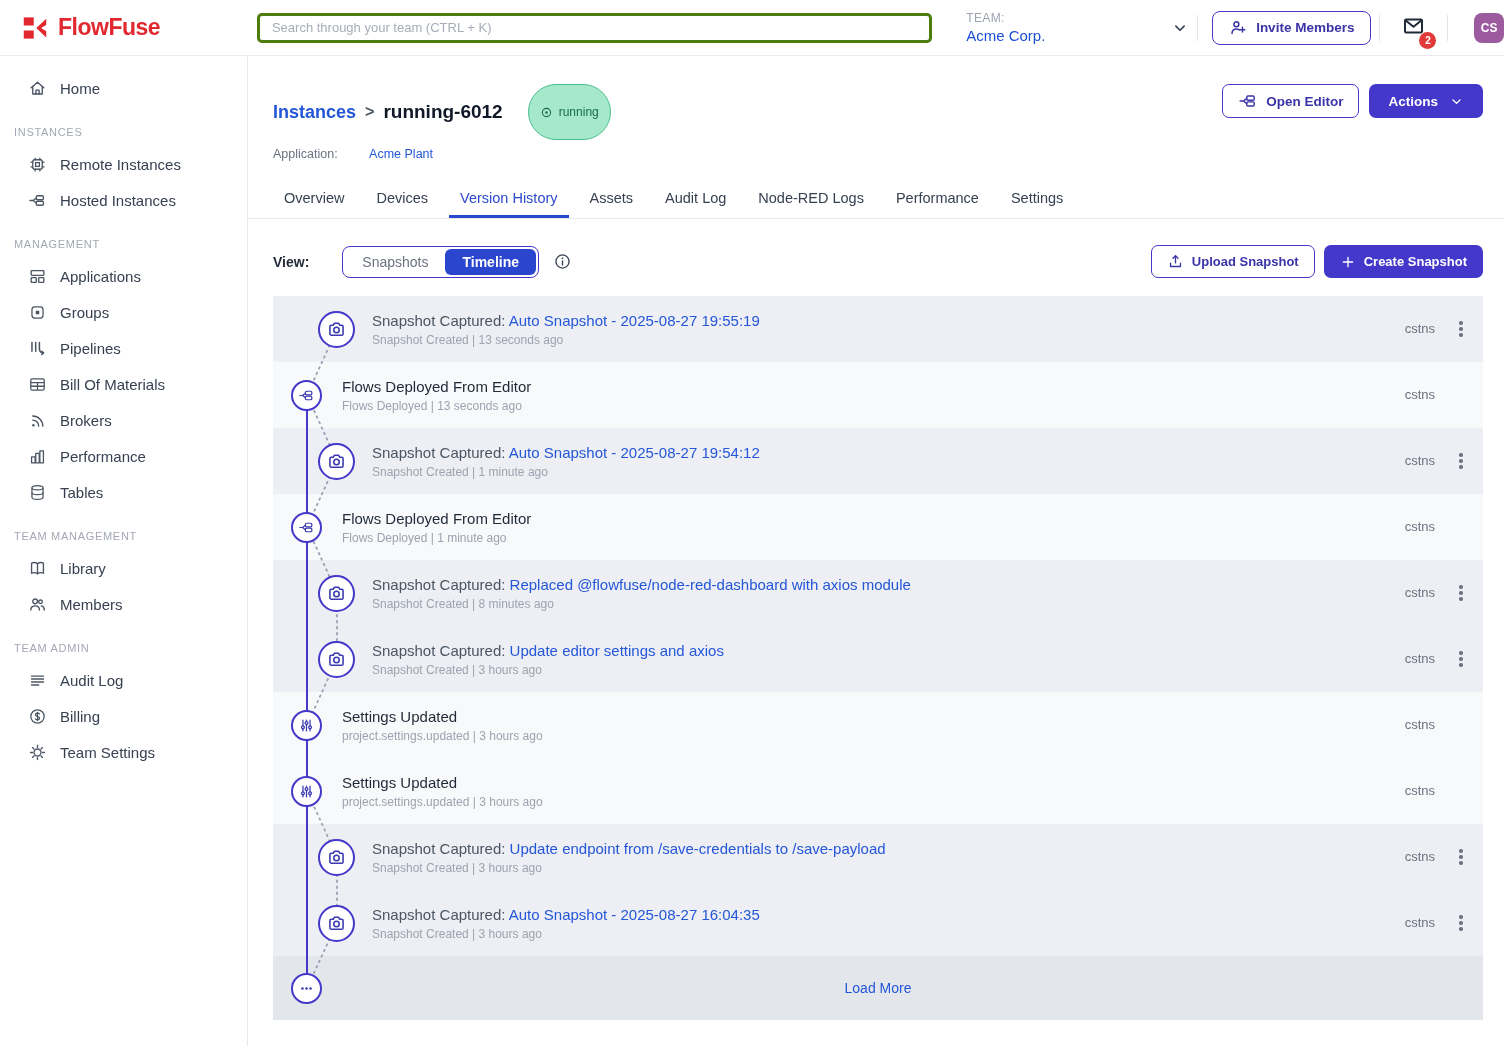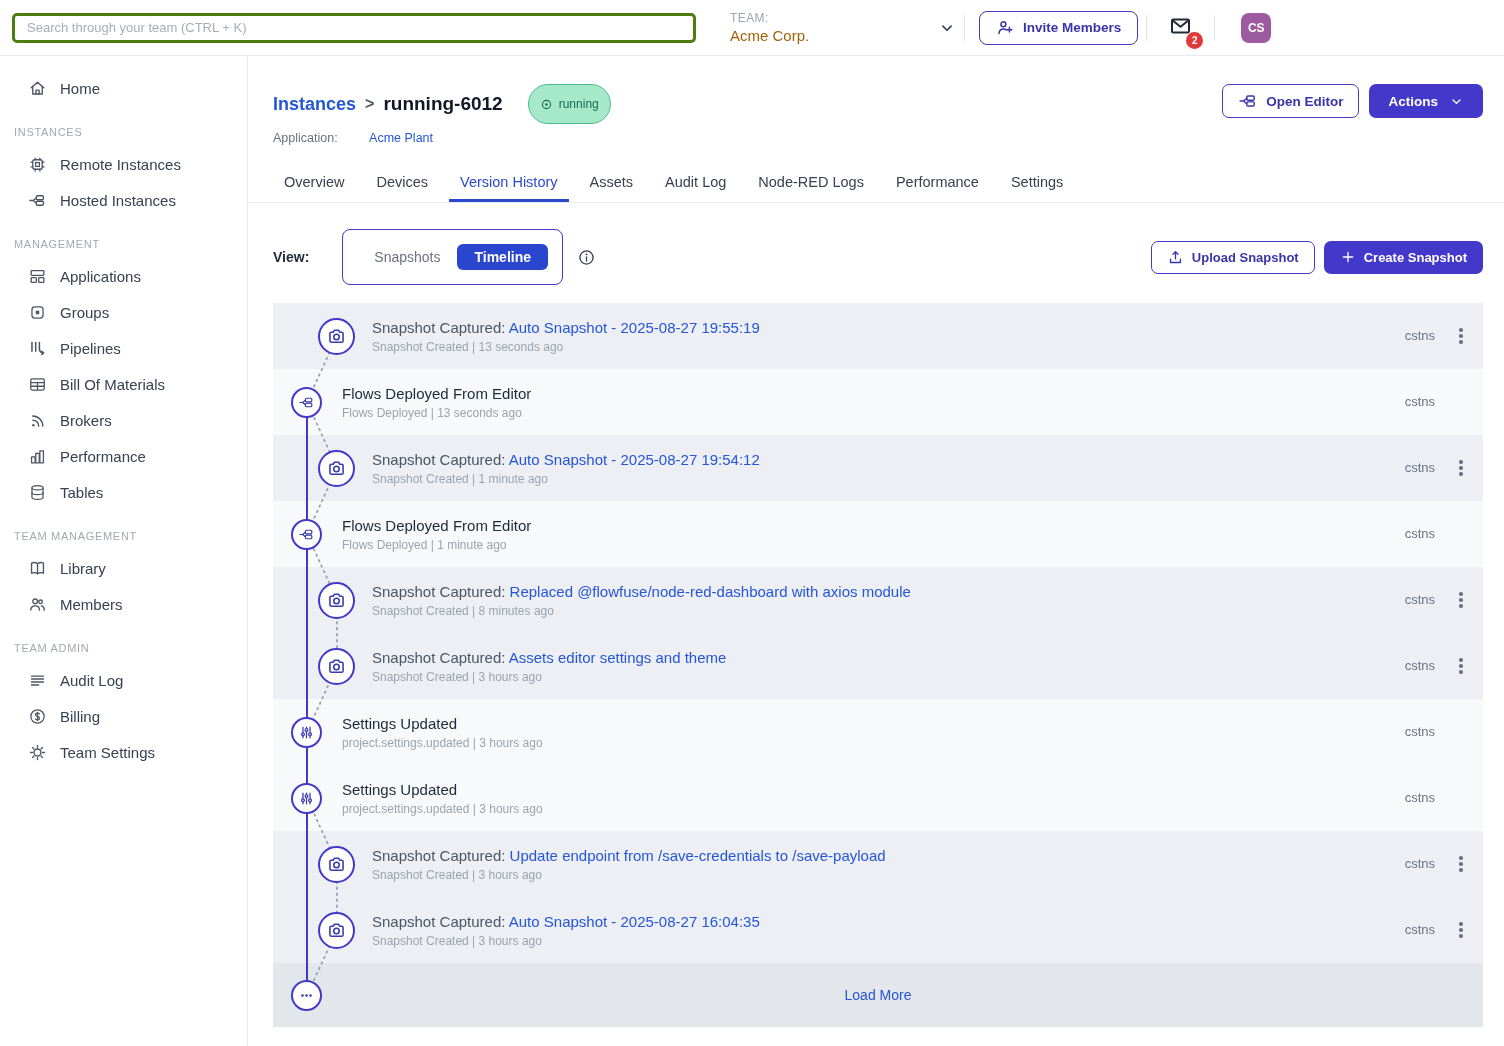--- a/index.html
+++ b/index.html
@@ -9,21 +9,21 @@
   
   .hdr { position:absolute; top:0; left:0; width:1504px; height:56px; background:#fff;
          border-bottom:1px solid #E8EAEE; display:flex; align-items:center; z-index:10; }
   .logo { width:248px; display:flex; align-items:center; gap:8px; padding-left:20px; cursor:pointer; }
   .logo-text { font-size:23px; font-weight:bold; color:#E0282E; letter-spacing:-0.5px; }
   .search { margin-left:12px; width:684px; height:30px; border:3px solid #4d7c0f; border-radius:5px;
             padding:0 12px; font-size:13px; color:#374151; font-family:"Liberation Sans",sans-serif; outline:none; }
   .search::placeholder { color:#A7ADB7; }
   .team { margin-left:34px; display:flex; align-items:center; cursor:pointer; width:226px; }
   .team-label { font-size:12px; color:#9CA3AF; letter-spacing:0.4px; }
-  .team-name { font-size:15px; color:#a16207; margin-top:2px; }
+  .team-name { font-size:15px; color:#1d4ed8; margin-top:2px; }
   .team-chev { margin-left:auto; color:#374151; }
   .vdiv { width:1px; height:26px; background:#E3E5EA; margin:0 14px 0 8px; }
   .btn { display:inline-flex; align-items:center; justify-content:center; gap:8px; cursor:pointer;
          border-radius:8px; font-size:13.5px; font-weight:bold; white-space:nowrap; border:1px solid transparent; }
   .btn-outline { background:#fff; border-color:#4338CA; color:#3B34A8; }
   .btn-solid { background:#4338CA; color:#fff; }
   .invite-btn { height:34px; padding:0 16px; }
   .mail-wrap { position:relative; margin:0 12px 0 6px; cursor:pointer; }
   .mail-badge { position:absolute; right:-9px; bottom:-7px; min-width:17px; height:17px; border-radius:9px;
                 background:#E23A3A; color:#fff; font-size:10px; font-weight:bold; display:flex;
@@ -40,34 +40,34 @@
   .s-sec { font-size:11px; color:#A2A8B3; letter-spacing:0.7px; margin:20px 0 8px 14px; }
 
   
   .main { position:absolute; left:248px; top:56px; right:0; bottom:0; background:#fff; }
   .page-head { position:relative; padding:28px 21px 0 25px; }
   .crumbs { display:flex; align-items:center; gap:9px; }
   .crumb-link { font-size:18px; font-weight:bold; color:#2456D8; text-decoration:none; cursor:pointer; }
   .crumb-sep { font-size:16px; font-weight:bold; color:#4B5563; }
   .crumb-cur { font-size:19px; font-weight:bold; color:#111827; }
   .badge { margin-left:16px; display:inline-flex; align-items:center; gap:6px; background:#A5E8CA;
-           border:1px solid #4CBD92; color:#1B6A50; border-radius:999px; padding:12px 11px; font-size:12px; }
+           border:1px solid #4CBD92; color:#1B6A50; border-radius:999px; padding:20px 11px; font-size:12px; }
   .app-line { margin-top:7px; font-size:12.5px; color:#6B7280; }
   .app-link { color:#2456D8; text-decoration:none; cursor:pointer;margin-left:28px; }
   .head-btns { position:absolute; top:28px; right:21px; display:flex; gap:10px; }
   .head-btns .btn { height:34px; padding:0 15px; border-radius:7px; }
 
   .tabs { display:flex; gap:10px; margin-top:20px; padding:0 0 0 25px; border-bottom:1px solid #E8EAEE; }
   .tab { padding:9px 11px; font-size:14.5px; color:#374151; cursor:pointer; border-bottom:3px solid transparent; }
   .tab.active { color:#2B49CE; border-bottom-color:#2B49CE; }
 
   .toolbar { display:flex; align-items:center; margin:26px 21px 0 25px; }
   .view-label { font-size:14px; color:#1F2937; font-weight:bold; }
   .toggle { margin-left:33px; display:flex; align-items:center; border:1px solid #4338CA; border-radius:8px;
-            padding:14px; background:#fff; }
+            padding:2px; background:#fff; }
   .seg { padding:5px 17px; font-size:14px; color:#6B7280; cursor:pointer; border-radius:6px; }
   .seg.active { background:#2B46CE; color:#fff; font-weight:bold; }
   .info { width:19px; height:19px; color:#374151; margin-left:14px; cursor:pointer; }
   .toolbar-right { margin-left:auto; display:flex; gap:9px; }
   .toolbar-right .btn { height:33px; padding:0 15px; border-radius:7px; font-size:13px;align-items:center; }
 
   
   .timeline { position:relative; margin:18px 21px 0 25px; }
   .row { position:relative; display:flex; align-items:center; height:66px; }
   .row.snap { background:#EDEFF4; }
@@ -271,20 +271,26 @@
           <path d="M3 14 H11 V20.5 H3 Z"></path>
           <path d="M13 12 L21 4.5 V9.5 L16.8 12 L21 14.5 V19.5 Z"></path>
         </g>
       </symbol>
   </defs>
 </svg>
 
 <div class="app">
 
   <header class="hdr">
+    <div class="logo">
+      <svg width="30" height="30">
+          <use href="#i-ff-mark"></use>
+        </svg>
+      <span class="logo-text">FlowFuse</span>
+    </div>
     <input class="search" type="text" placeholder="Search through your team (CTRL + K)" style="">
     <div class="team">
       <div>
         <div class="team-label">TEAM:</div>
         <div class="team-name">Acme Corp.</div>
       </div>
       <svg class="team-chev" width="18" height="18">
           <use href="#i-chev-down"></use>
         </svg>
     </div>
@@ -579,21 +585,21 @@
         </div>
       </div>
 
       <div class="row snap">
         <span class="row-icon">
             <svg>
               <use href="#i-camera"></use>
             </svg>
           </span>
         <div class="row-main">
-          <div class="row-title"><span class="prefix">Snapshot Captured: </span><a class="snap-link">Assets editor settings and theme</a></div>
+          <div class="row-title"><span class="prefix">Snapshot Captured: </span><a class="snap-link">Update editor settings and axios</a></div>
           <div class="row-meta">Snapshot Created | 3 hours ago</div>
         </div>
         <div class="row-right">
           <span class="user">cstns</span>
           <span class="kebab">
               <i></i>
               <i></i>
               <i></i>
             </span>
         </div>

